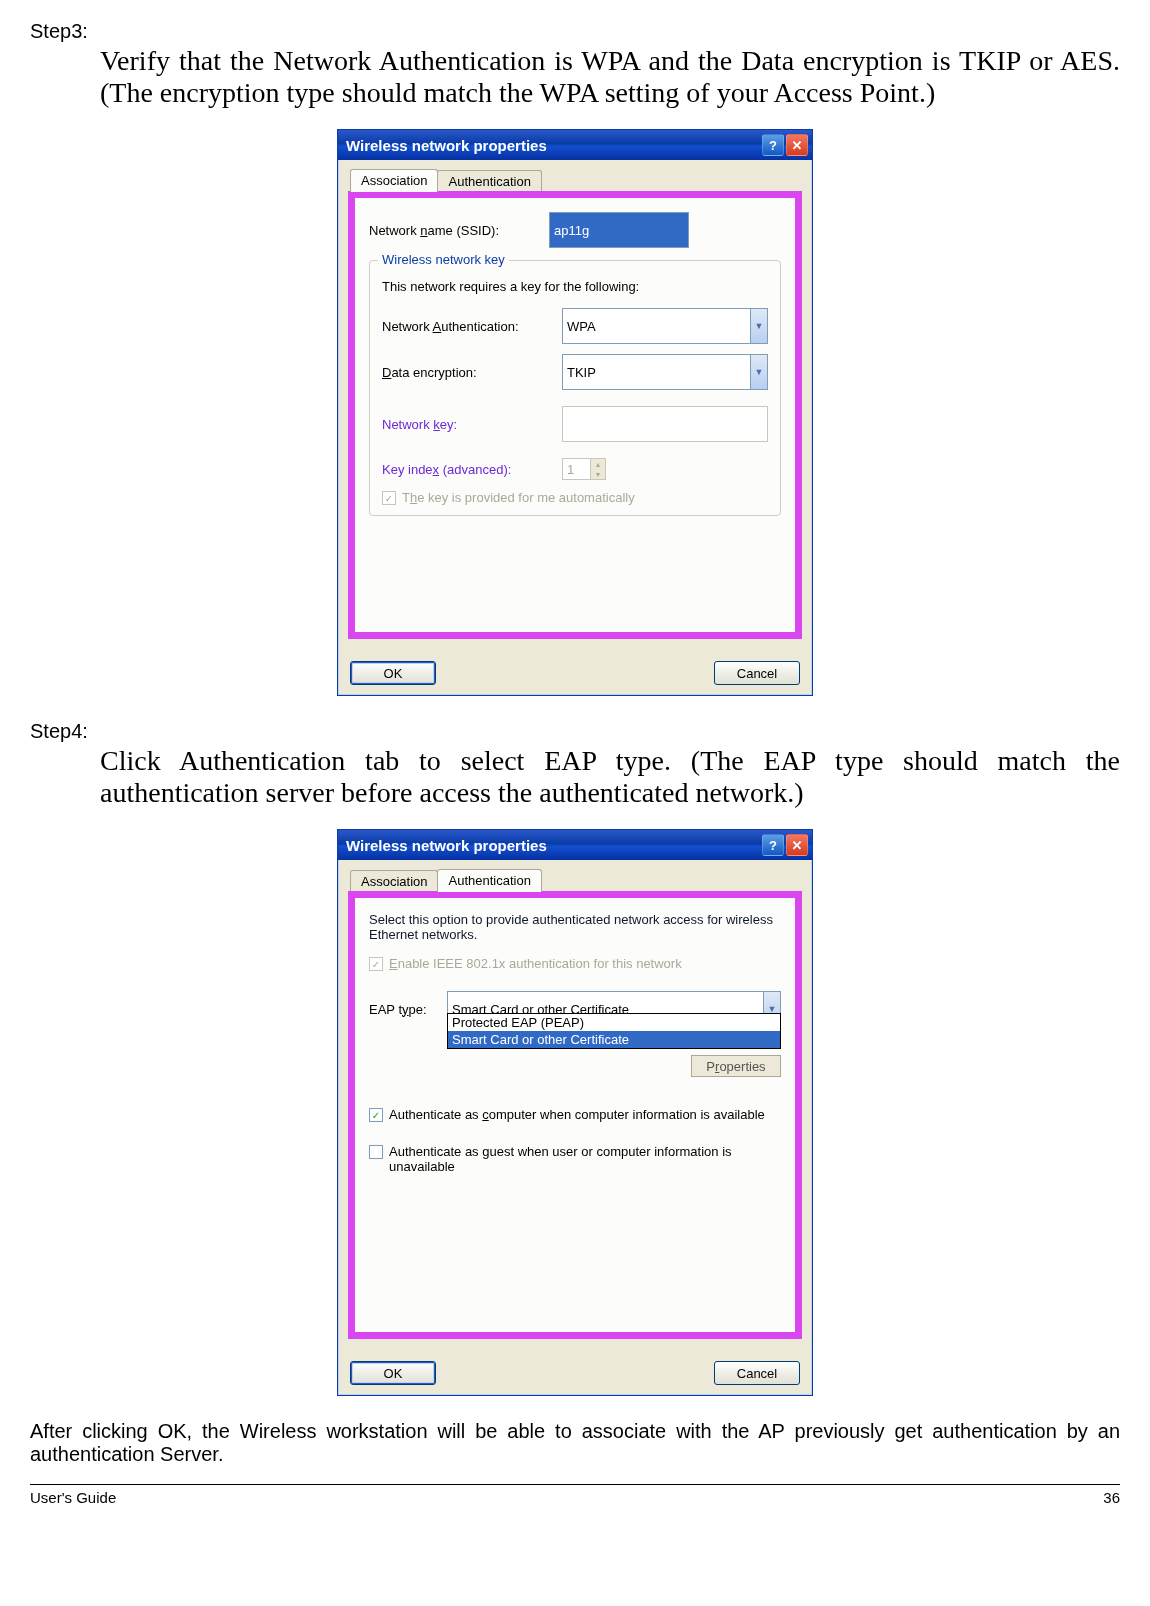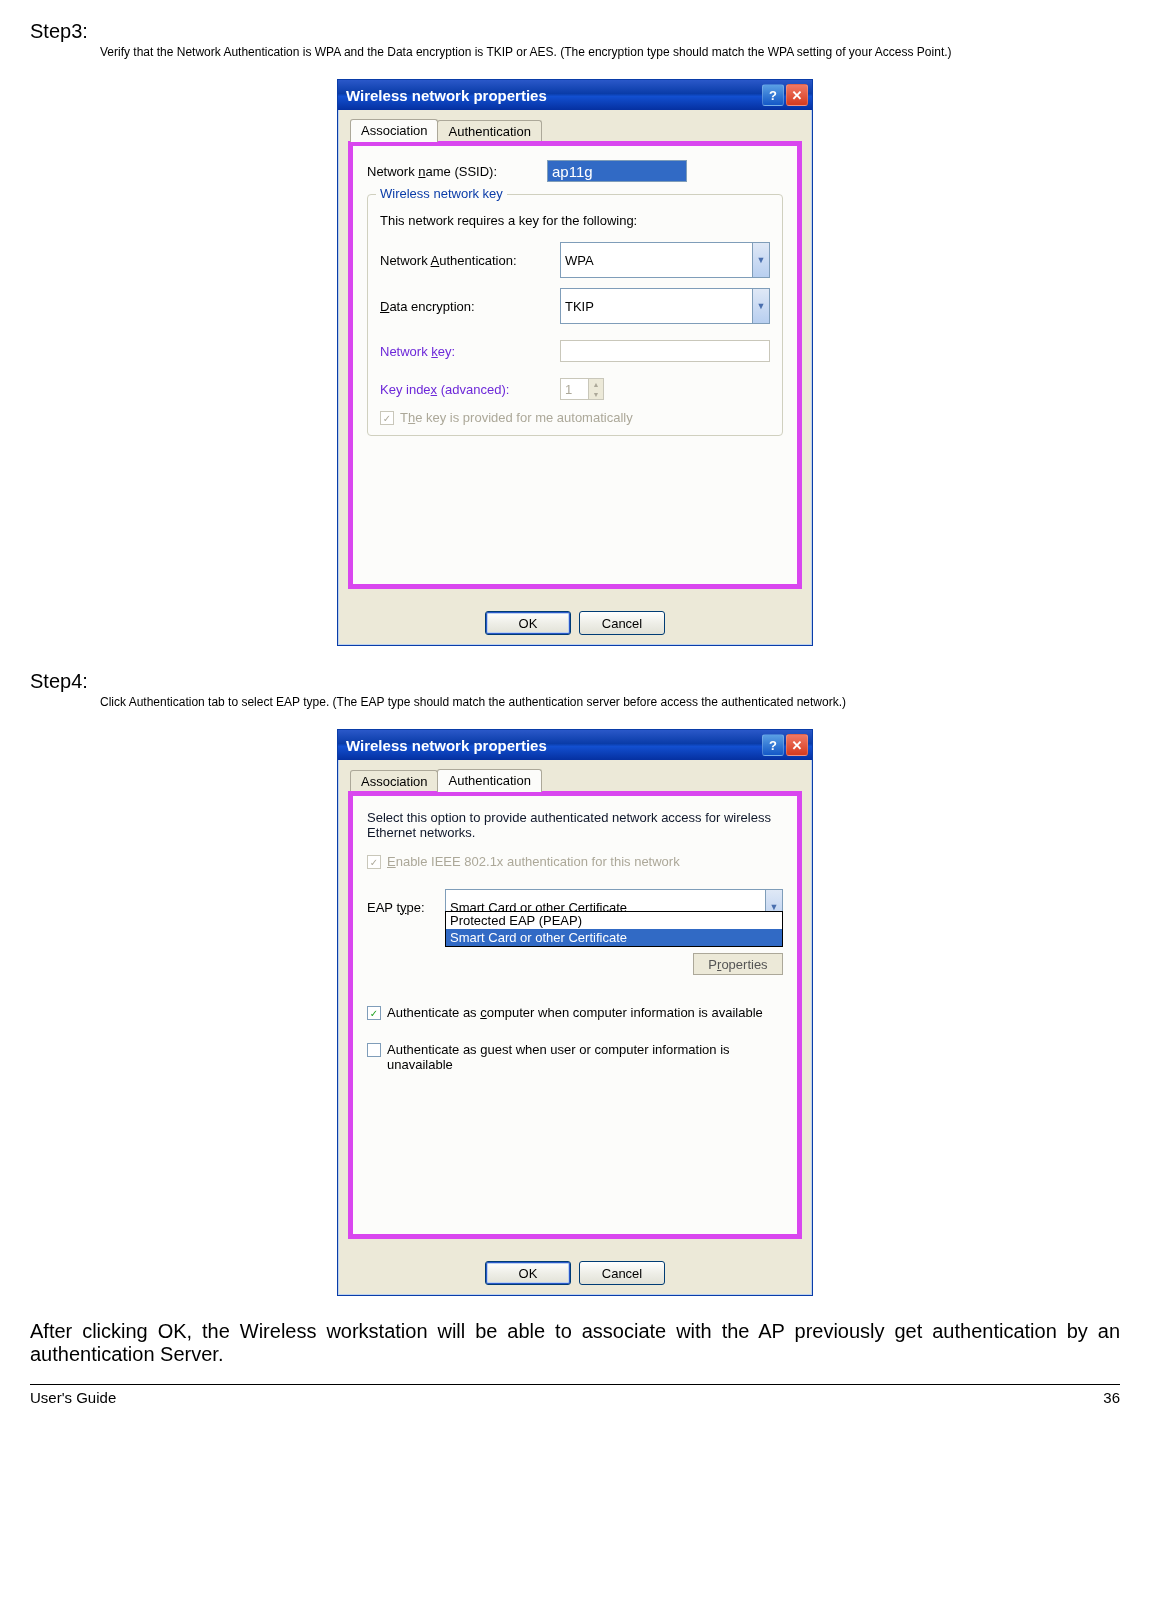--- a/index.html
+++ b/index.html
@@ -6,21 +6,21 @@
   body {
     margin: 0;
     padding: 20px 30px;
     font-family: Arial, Helvetica, sans-serif;
     font-size: 20px;
     color: #000;
     width: 1150px;
     background: #fff;
   }
   .step-hdr { font-family: Arial, sans-serif; font-size: 20px; margin-bottom: 2px; }
-  .step-body { font-family: Liberation Sans, sans-serif; font-size: 12px; margin: 0 0 20px 70px; text-align: justify; }
+  .step-body { font-family: Liberation Serif, serif; font-size: 28px; margin: 0 0 20px 70px; text-align: justify; }
   .outro { font-family: Arial, sans-serif; font-size: 20px; margin: 22px 0 18px 0; text-align: justify; }
 
   
   .dialog {
     width: 476px;
     margin: 0 auto 24px auto;
     border: 1px solid #0a3ca8;
     background: #ece9d8;
     font-family: Tahoma, Arial, sans-serif;
     font-size: 13px;
@@ -74,36 +74,36 @@
     cursor: pointer;
   }
   .tab.active {
     background: #fcfcfa;
     position: relative;
     z-index: 2;
     padding-bottom: 4px;
   }
   .panel {
     background: #fcfcfa;
-    border: 5px solid #d946ef;
+    border: 7px solid #d946ef;
     padding: 14px 14px 12px 14px;
     position: relative;
     z-index: 1;
     height: 448px;
   }
   .row { display: flex; align-items: center; margin-bottom: 10px; }
   .label { width: 180px; font-size: 13px; }
   .label.disabled { color: #6d28d9; }
   .input {
     flex: 1;
-    height: 22px;
+    height: 36px;
     border: 1px solid #7f9db9;
     background: #fff;
     padding: 0 4px;
-    font-size: 15px;
+    font-size: 13px;
     display: flex; align-items: center;
   }
   .input.sel { background: #316ac5; color: #fff; }
   .input.disabled { background: #fff; border-color: #c9c7ba; }
   .select {
     flex: 1; height: 36px; display: flex;
   }
   .select .sv {
     flex: 1; border: 1px solid #7f9db9; border-right: none;
     background: #fff; padding: 0 4px; font-size: 13px;
@@ -154,21 +154,21 @@
     width: 14px; height: 14px; border: 1px solid #7f9db9; background: #fff;
     display: flex; align-items: center; justify-content: center;
     flex-shrink: 0; margin-top: 1px;
     font-size: 10px; color: #21a121;
   }
   .cb.disabled { border-color: #c9c7ba; color: #aca899; }
   .info-text { font-size: 13px; margin-bottom: 14px; }
   .info-text.disabled { color: #0f172a; }
 
   .btnbar {
-    display: flex; justify-content: center; gap: 8px;
+    display: flex; justify-content: space-between; gap: 8px;
     padding: 10px 12px;
   }
   .winbtn {
     width: 86px; height: 24px;
     border: 1px solid #003c74;
     border-radius: 3px;
     background: linear-gradient(to bottom, #fff 0%, #f0f0ea 45%, #e1e1d6 100%);
     font-size: 13px;
     display: flex; align-items: center; justify-content: center;
     cursor: pointer;

